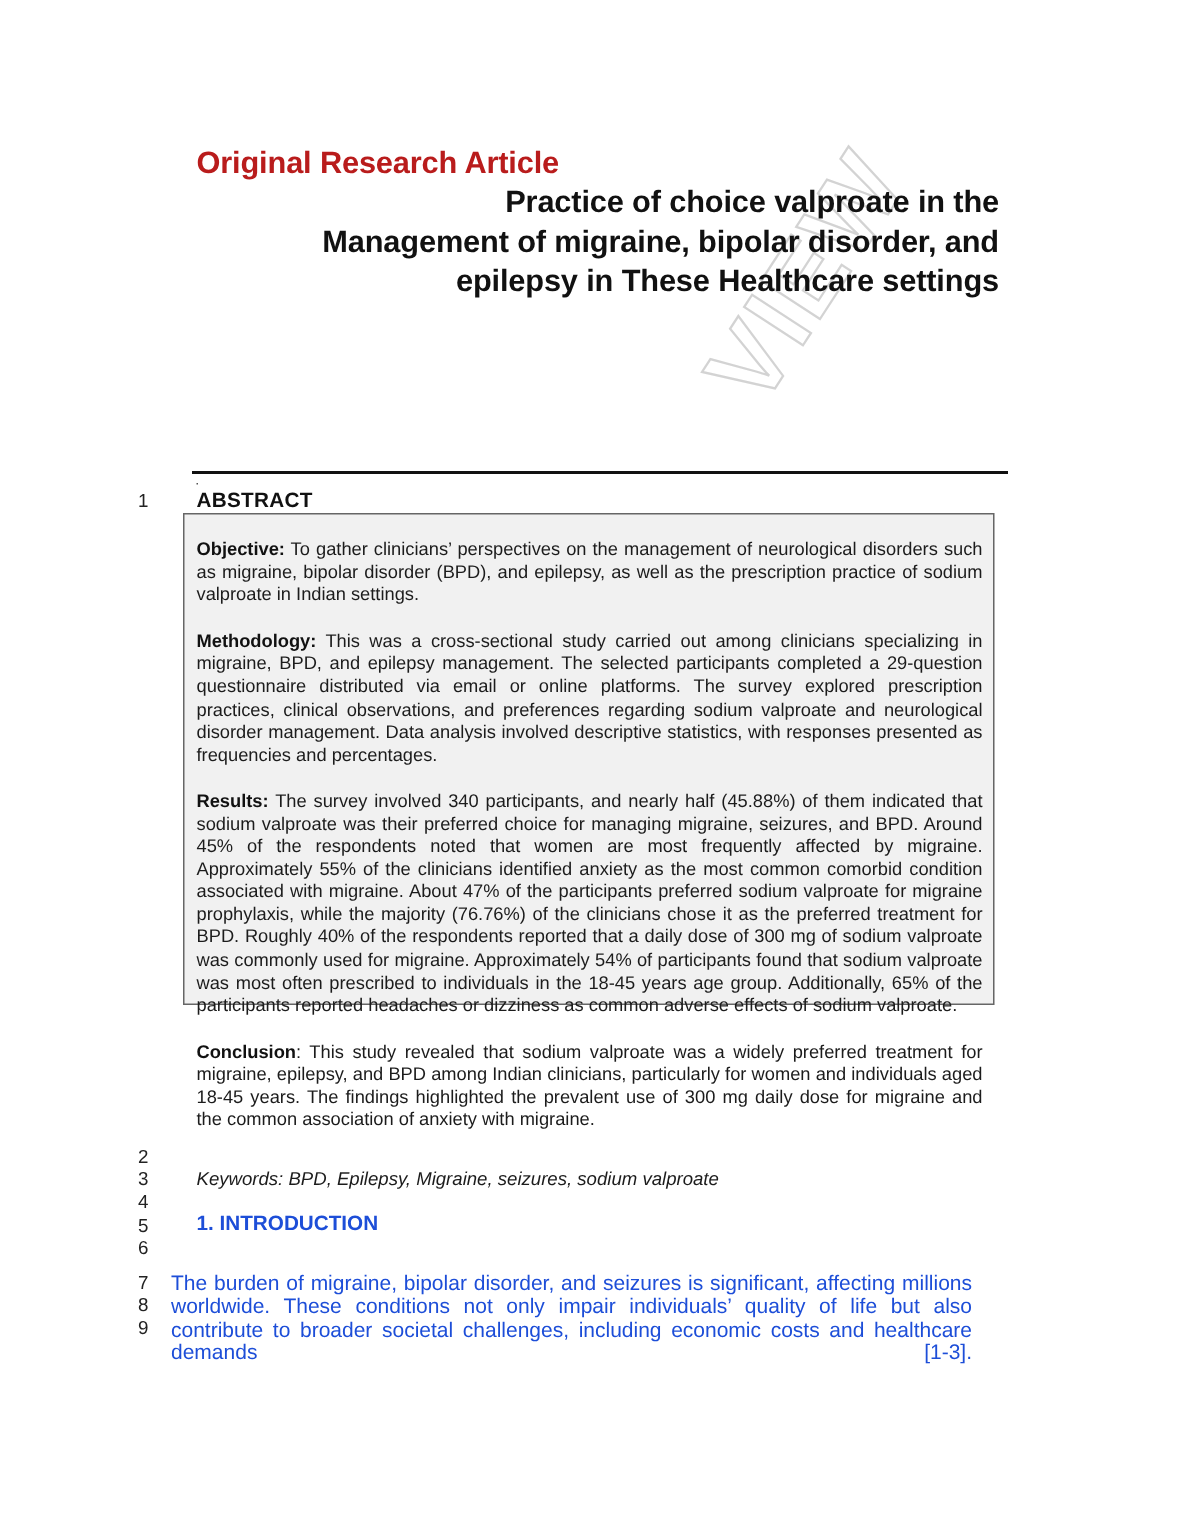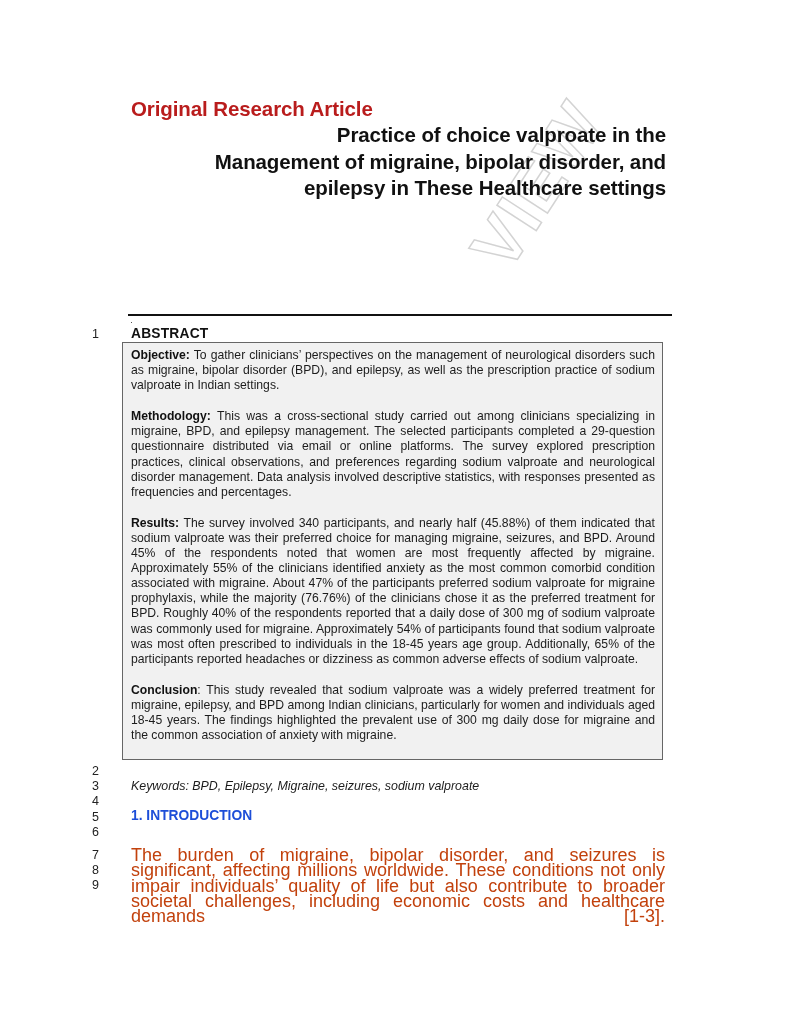--- a/index.html
+++ b/index.html
@@ -41,38 +41,38 @@
     position: absolute; left: 92px; width: 20px; font-size: 12.5px; line-height: 15px; color: #222;
   }
 
   .abstract-heading {
     position: absolute; left: 131px; top: 326px; font-size: 13.8px; font-weight: bold; color: #111;
     letter-spacing: 0.2px;
     text-align: right;
   }
 
   .abstract-box {
-    position: absolute; left: 122px; top: 342px; width: 541px; height: 418px;
+    position: absolute; left: 122px; top: 342px; width: 541px; height: 328px;
     background: #f1f1f1; border: 1.5px solid #666; box-sizing: border-box;
-    padding: 5px 7px 0 8px;
+    padding: 16px 7px 0 8px;
   }
   .abstract-box p {
     margin: 0 0 16px 0; font-size: 12.2px; line-height: 15.1px; text-align: justify; color: #1c1c1c;
   }
   .abstract-box p b { color: #111; }
 
   .keywords {
     position: absolute; left: 131px; top: 779px; font-size: 12.4px; font-style: italic; color: #1c1c1c;
   }
   .section-heading {
     position: absolute; left: 131px; top: 808px; font-size: 13.8px; font-weight: bold; color: #1d4ed8;
   }
   .intro {
-    position: absolute; left: 131px; top: 848px; width: 534px;
-    font-size: 18px; line-height: 15.3px; text-align: justify; text-align-last: justify; color: #c2410c;
+    position: absolute; left: 114px; top: 848px; width: 534px;
+    font-size: 14px; line-height: 15.3px; text-align: justify; text-align-last: justify; color: #1d4ed8;
   }
 </style>
 </head>
 <body>
 
 <div class="page">
 
   <div class="watermark">VIEW</div>
 
   <div class="article-type">Original Research Article</div>

